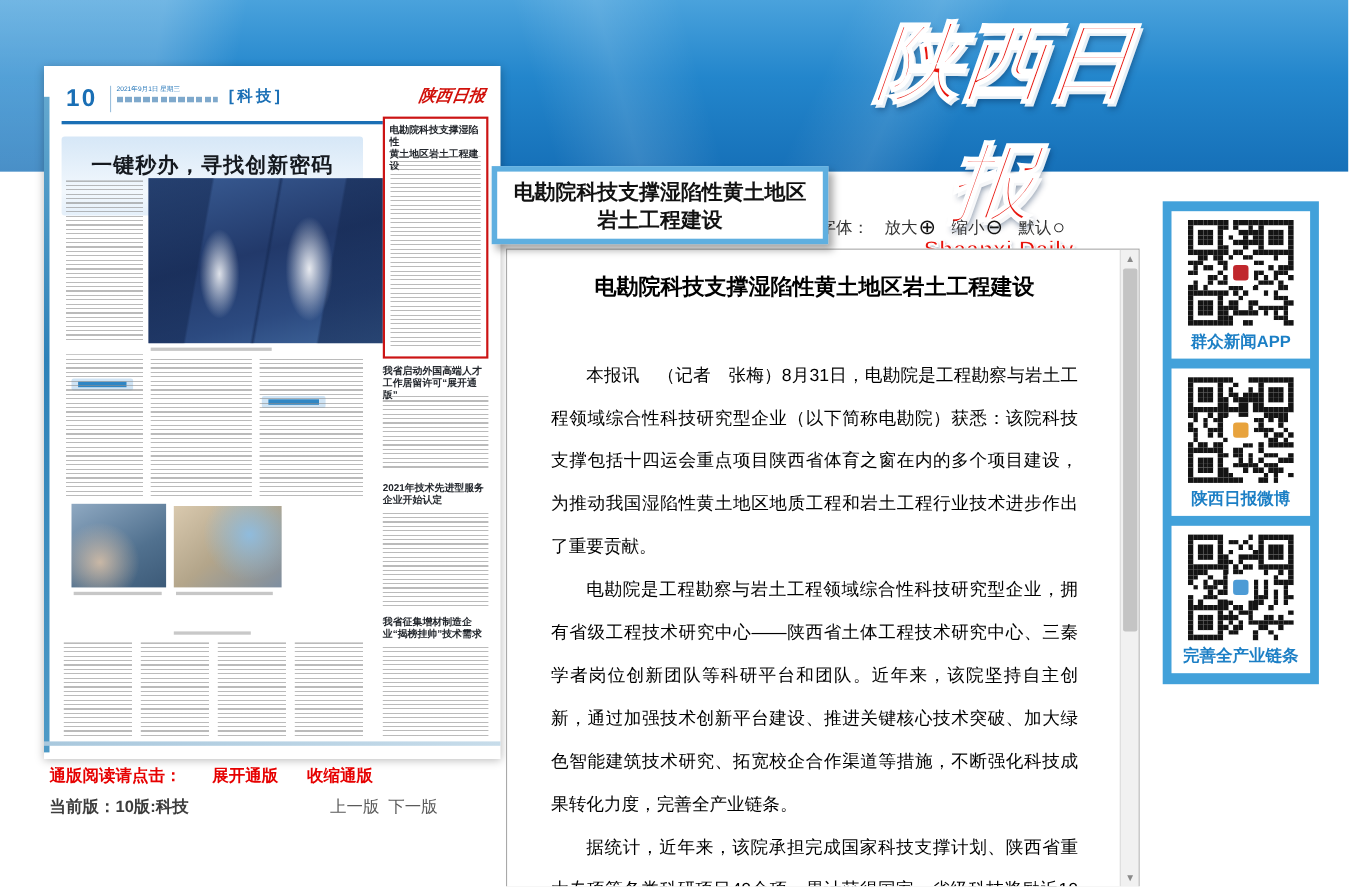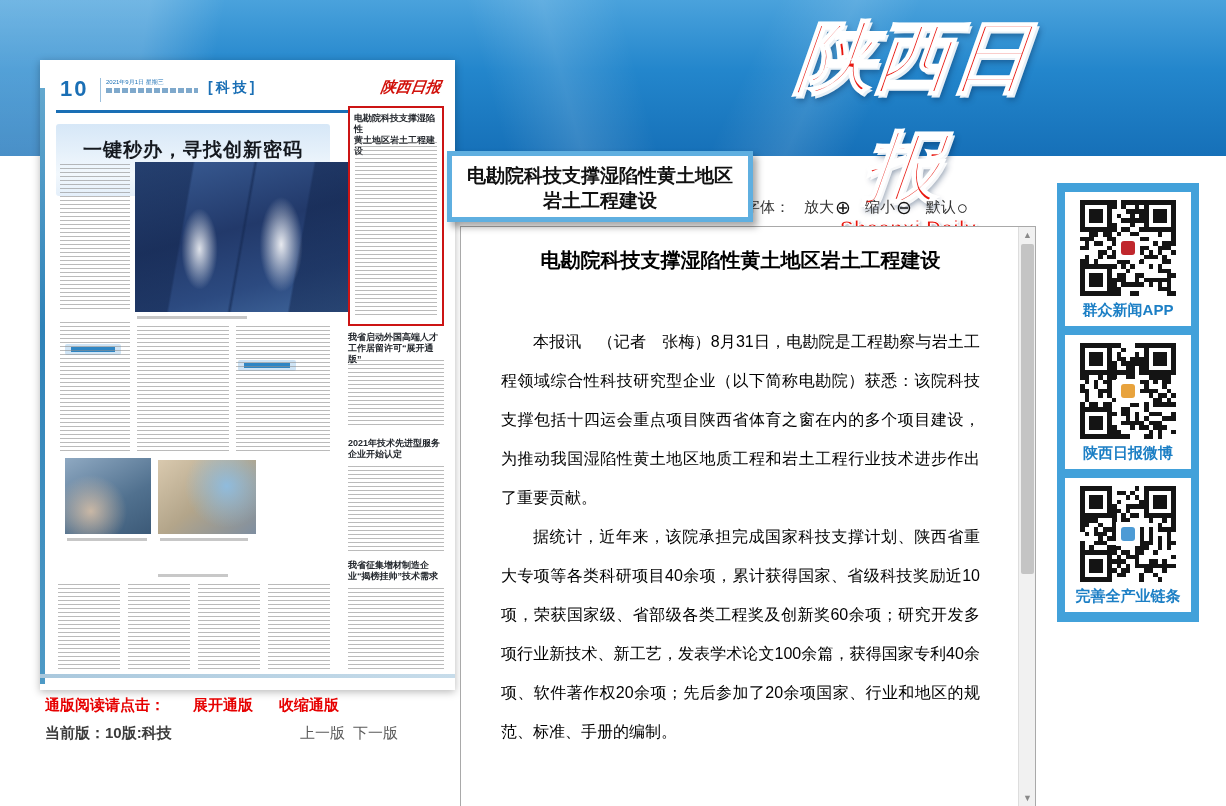--- a/index.html
+++ b/index.html
@@ -214,20 +214,21 @@
     <span class="ctrl">
       <span>默认</span>
       <span class="glyph">○</span>
     </span>
   </div>
 
   <div class="article">
     <div class="art-inner">
       <div class="art-title">电勘院科技支撑湿陷性黄土地区岩土工程建设</div>
       <p>本报讯　（记者　张梅）8月31日，电勘院是工程勘察与岩土工程领域综合性科技研究型企业（以下简称电勘院）获悉：该院科技支撑包括十四运会重点项目陕西省体育之窗在内的多个项目建设，为推动我国湿陷性黄土地区地质工程和岩土工程行业技术进步作出了重要贡献。</p>
+      <p>电勘院是工程勘察与岩土工程领域综合性科技研究型企业，拥有省级工程技术研究中心——陕西省土体工程技术研究中心、三秦学者岗位创新团队等科研平台和团队。近年来，该院坚持自主创新，通过加强技术创新平台建设、推进关键核心技术突破、加大绿色智能建筑技术研究、拓宽校企合作渠道等措施，不断强化科技成果转化力度，完善全产业链条。</p>
       <p>据统计，近年来，该院承担完成国家科技支撑计划、陕西省重大专项等各类科研项目40余项，累计获得国家、省级科技奖励近10项，荣获国家级、省部级各类工程奖及创新奖60余项；研究开发多项行业新技术、新工艺，发表学术论文100余篇，获得国家专利40余项、软件著作权20余项；先后参加了20余项国家、行业和地区的规范、标准、手册的编制。</p>
 
     </div>
     <div class="sbar">
       <div class="arr up">▲</div>
       <div class="thumb-bar"></div>
       <div class="arr dn">▼</div>
     </div>
   </div>
 

